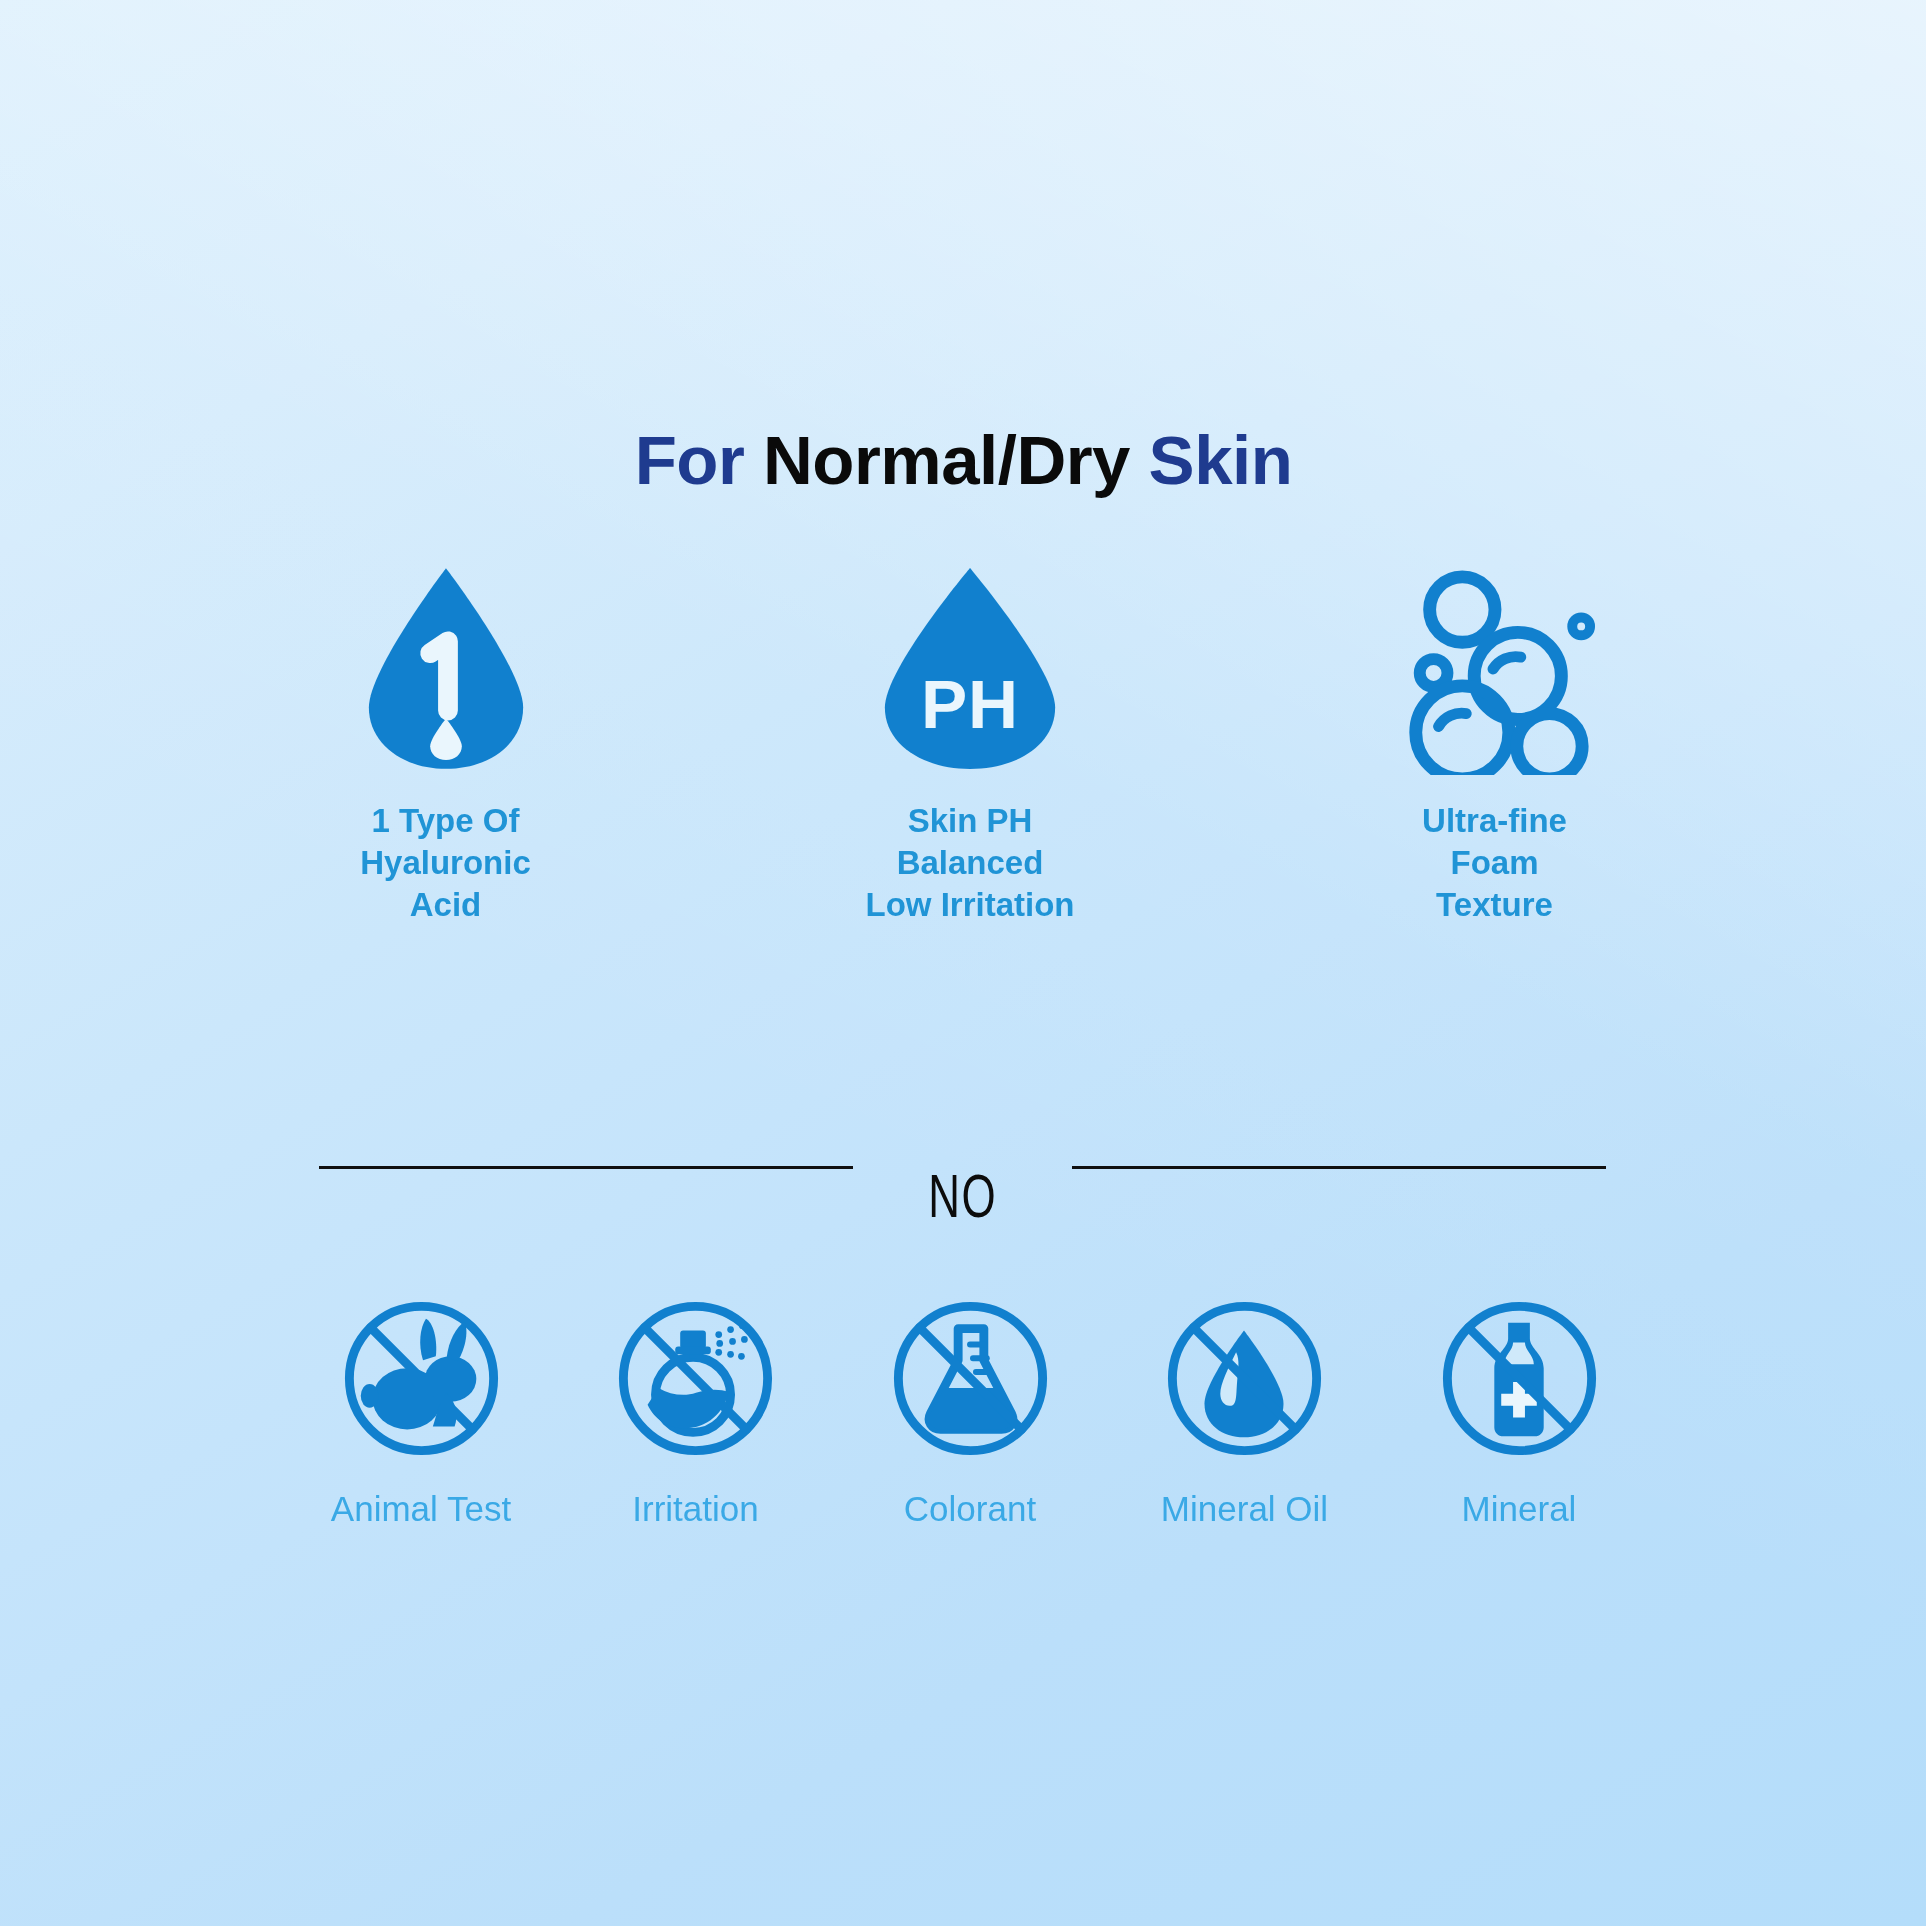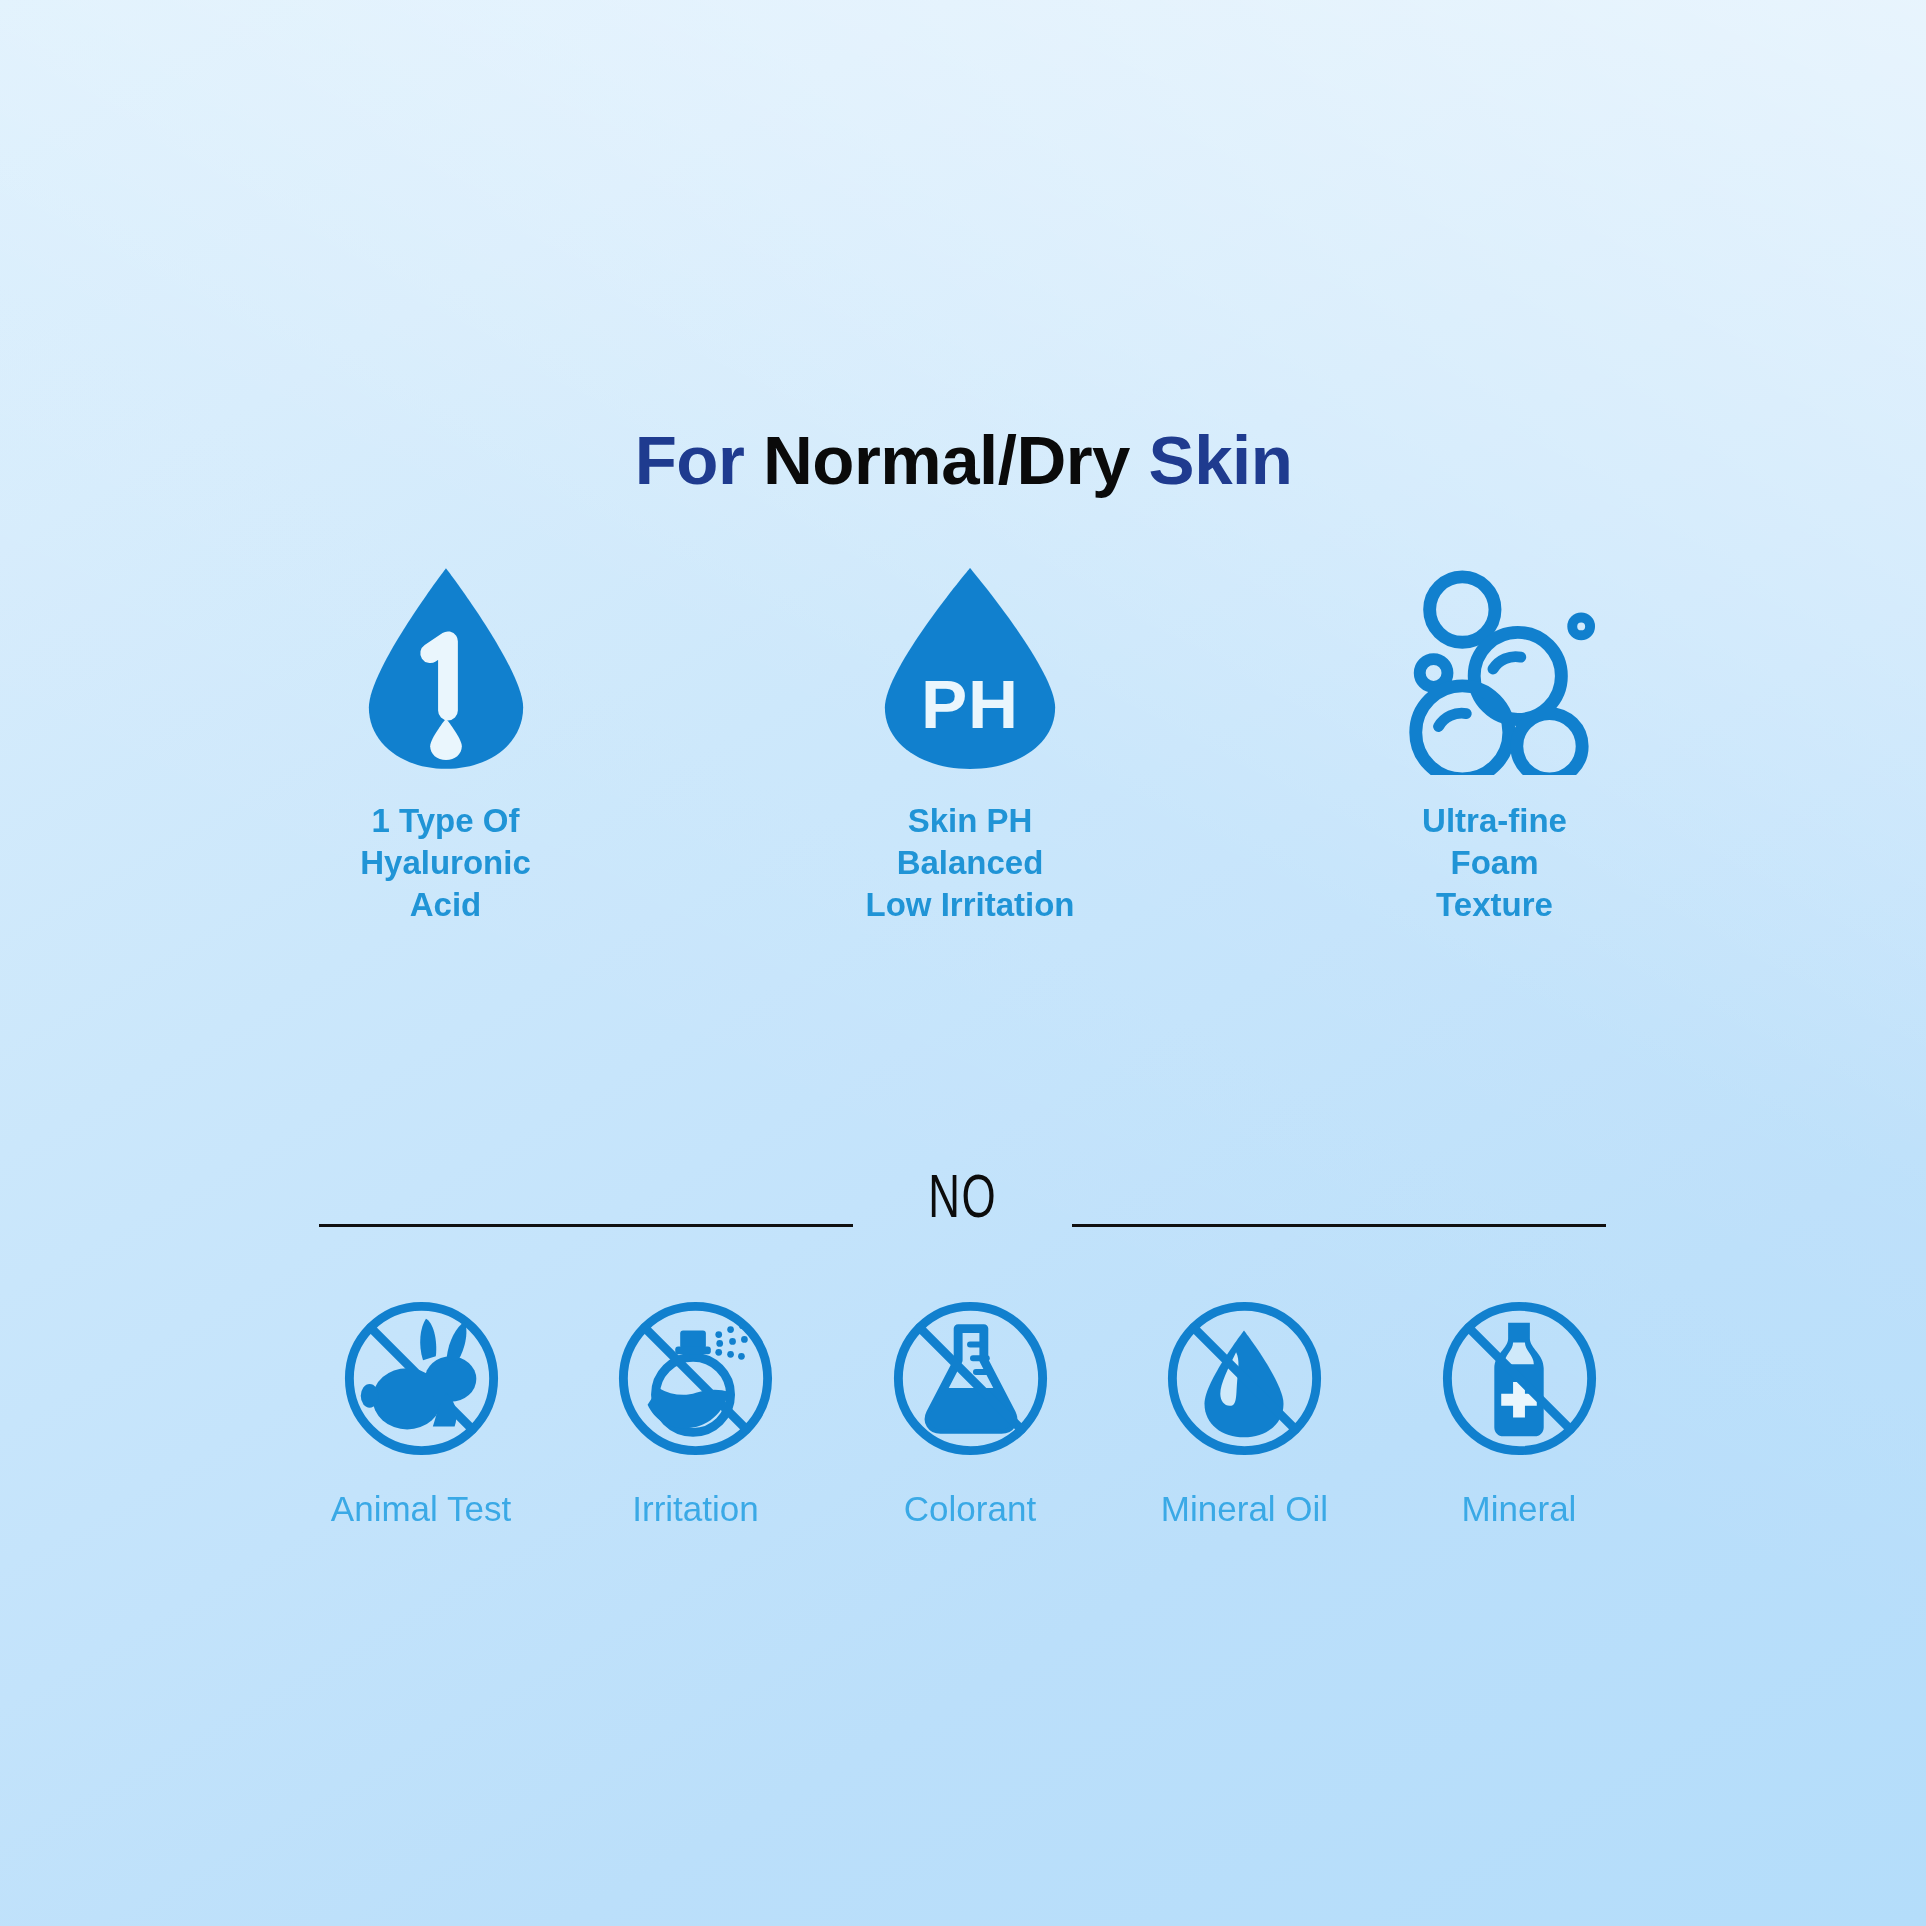--- a/index.html
+++ b/index.html
@@ -43,21 +43,21 @@
   .feature .ico { height:223px; display:flex; align-items:center; justify-content:center; }
   .feature .cap {
     margin-top:20px; text-align:center;
     font-size:33px; font-weight:700; line-height:1.28; color:#2094d6;
     white-space:pre-line;
   }
 
   
   .divider {
     position:absolute; left:319px; top:1139px; width:1287px;
-    display:flex; align-items:flex-end; gap:58px;
+    display:flex; align-items:flex-start; gap:58px;
   }
   .divider .rule { flex:1; height:3px; background:#101010; }
   .divider .no {
     font-size:61px; color:#0c0c0c; font-weight:400;
     letter-spacing:2px; transform:scaleX(0.72); transform-origin:center;
     line-height:1; padding:0 4px;
   }
 
   
   .no-row {

